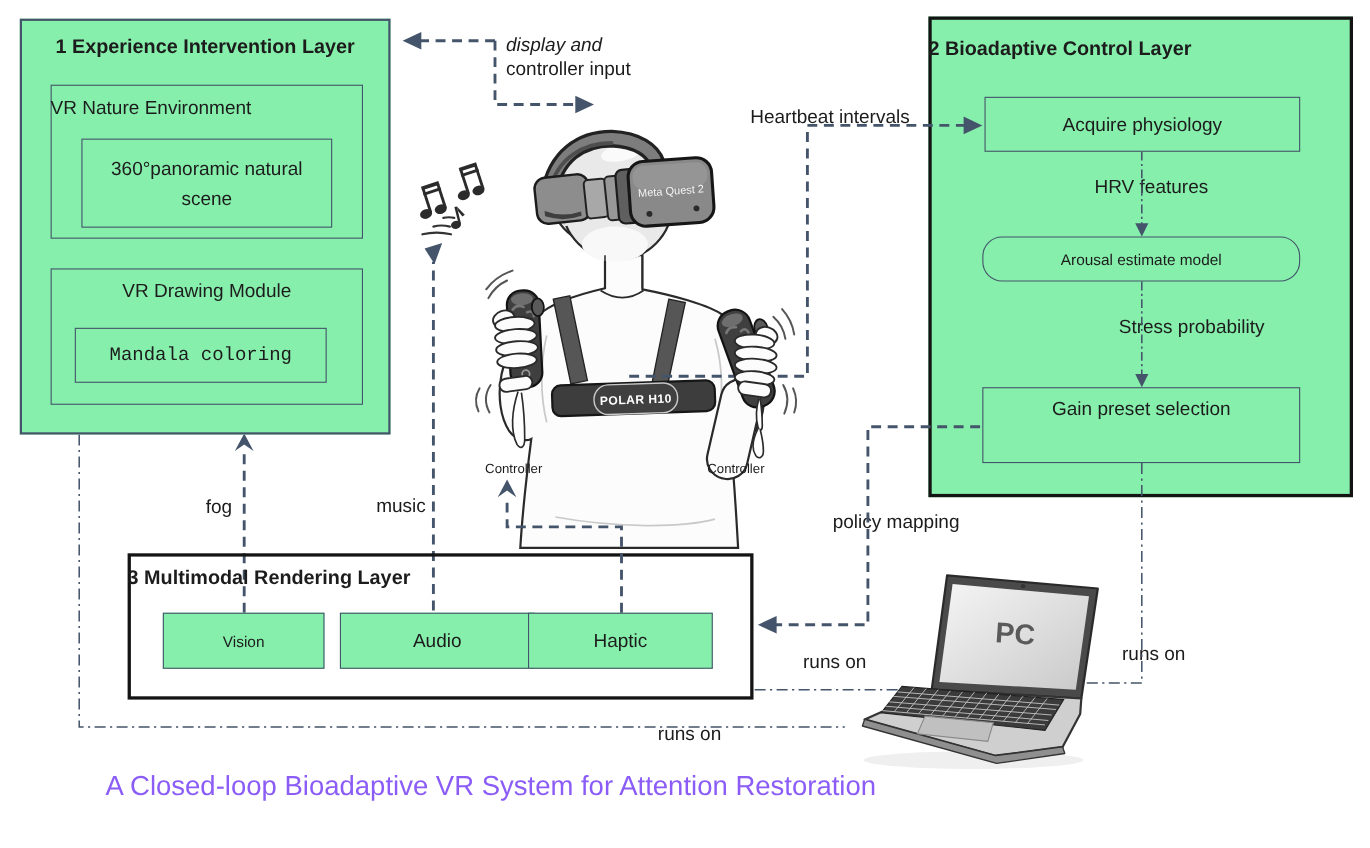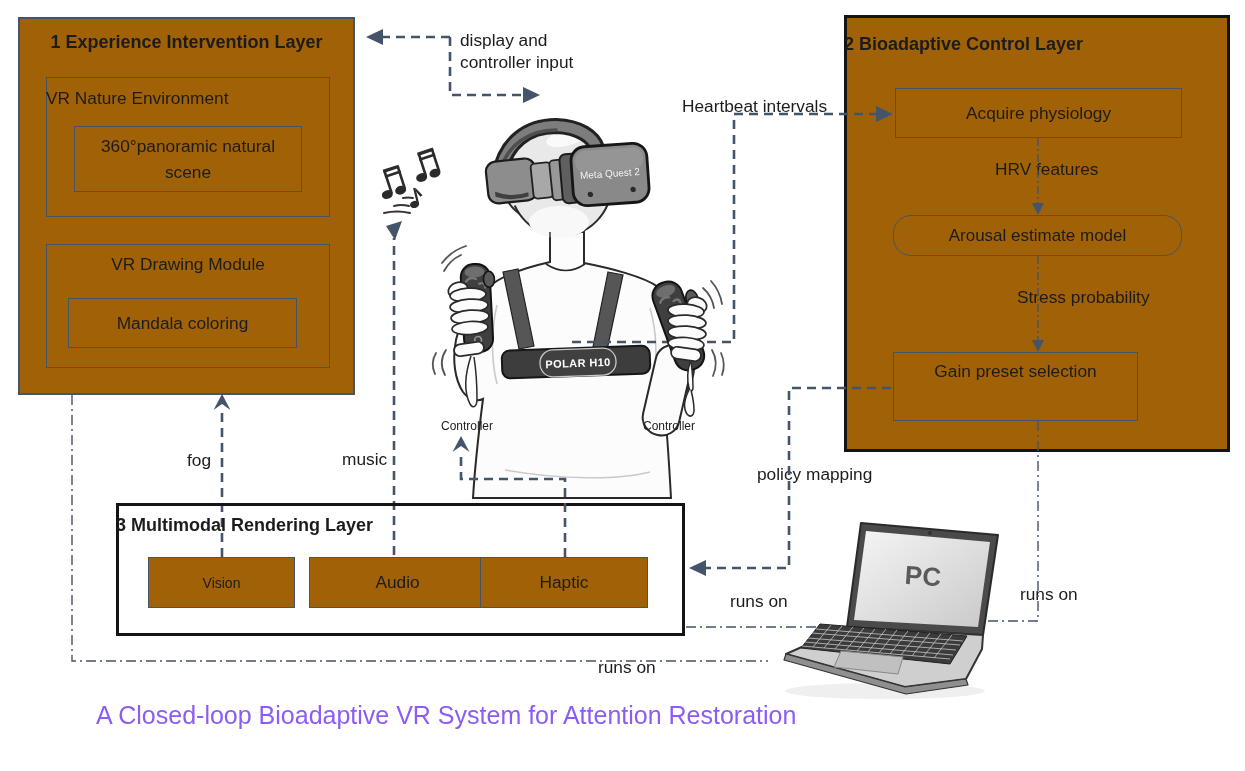--- a/index.html
+++ b/index.html
@@ -1,19 +1,19 @@
 <!DOCTYPE html>
 <html><head>
 <meta charset="utf-8">
 <style>
 html,body{margin:0;padding:0;background:#ffffff;}
 body{width:1245px;height:771px;position:relative;overflow:hidden;
      font-family:"Liberation Sans",sans-serif;color:#1c1c1c;}
 .abs{position:absolute;}
-.box{position:absolute;box-sizing:border-box;background:#a16207;}
+.box{position:absolute;box-sizing:border-box;background:#86efac;}
 .slate2{border:2.8px solid #44546A;}
 .slate1{border:1.4px solid #44546A;}
 .black3{border:3px solid #141414;}
 .lbl{position:absolute;font-size:17.3px;white-space:nowrap;}
 .ttl{position:absolute;font-size:18px;font-weight:bold;white-space:nowrap;}
 .ctr{display:flex;align-items:center;justify-content:center;text-align:center;}
 </style>
 </head>
 <body>
 
@@ -67,40 +67,40 @@
     <path d="M 384 213 Q 397 210 410 213"></path>
   </g>
   <polygon points="402,221 386,226 395,240" fill="#44546A"></polygon>
 </g>
 </svg>
 
 <div class="box slate2" style="left:18px;top:17px;width:337px;height:378px;"></div>
 <div class="ttl" style="left:18px;top:32px;width:337px;text-align:center;">1 Experience Intervention Layer</div>
 <div class="box slate1" style="left:46px;top:77px;width:284px;height:140px;"></div>
 <div class="lbl" style="left:46px;top:88px;width:256px;text-align:left;">VR Nature Environment</div>
-<div class="box slate1 ctr" style="left:74px;top:126px;width:228px;height:66px;font-size:17.3px;line-height:26.5px;">360°panoramic natural<br>scene</div>
+<div class="box slate1 ctr" style="left:74px;top:126px;width:228px;height:81px;font-size:17.3px;line-height:26.5px;">360°panoramic natural<br>scene</div>
 <div class="box slate1" style="left:46px;top:244px;width:284px;height:124px;"></div>
 <div class="lbl" style="left:46px;top:254px;width:284px;text-align:center;">VR Drawing Module</div>
-<div class="box slate1 ctr" style="left:68px;top:298px;width:229px;height:50px;font-size:17.3px;">Mandala coloring</div>
+<div class="box slate1 ctr" style="left:68px;top:298px;width:229px;height:50px;font-size:17.3px;font-family:Liberation Mono, monospace;">Mandala coloring</div>
 
 <div class="box black3" style="left:844px;top:15px;width:386px;height:437px;"></div>
 <div class="ttl" style="left:844px;top:34px;width:454px;">2 Bioadaptive Control Layer</div>
 <div class="box slate1 ctr" style="left:895px;top:88px;width:287px;height:50px;font-size:17.3px;">Acquire physiology</div>
-<div class="box slate1 ctr" style="left:893px;top:215px;width:289px;height:41px;font-size:17px;border-radius:18px;">Arousal estimate model</div>
-<div class="box slate1 ctr" style="left:893px;top:352px;width:245px;height:69px;font-size:17.3px;align-items:flex-start;padding-top:8px;">Gain preset selection</div>
+<div class="box slate1 ctr" style="left:893px;top:215px;width:289px;height:41px;font-size:14px;border-radius:18px;">Arousal estimate model</div>
+<div class="box slate1 ctr" style="left:893px;top:352px;width:289px;height:69px;font-size:17.3px;align-items:flex-start;padding-top:8px;">Gain preset selection</div>
 <div class="lbl" style="left:979px;top:159px;margin-left:16px;">HRV features</div>
 <div class="lbl" style="left:1017px;top:287px;text-align:center;">Stress probability</div>
 
 <div class="box black3" style="left:116px;top:503px;width:569px;height:133px;background:transparent;"></div>
 <div class="ttl" style="left:116px;top:515px;width:569px;text-align:left;">3 Multimodal Rendering Layer</div>
 <div class="box slate1 ctr" style="left:148px;top:557px;width:147px;height:51px;font-size:14px;">Vision</div>
 <div class="box slate1 ctr" style="left:309px;top:557px;width:177px;height:51px;font-size:17.3px;">Audio</div>
 <div class="box slate1 ctr" style="left:480px;top:557px;width:168px;height:51px;font-size:17.3px;">Haptic</div>
 
-<div class="lbl" style="left:460px;top:30px;">display and</div>
+<div class="lbl" style="left:460px;top:30px;font-style:italic;">display and</div>
 <div class="lbl" style="left:460px;top:52px;">controller input</div>
 <div class="lbl" style="left:682px;top:96px;">Heartbeat intervals</div>
 <div class="lbl" style="left:187px;top:450px;">fog</div>
 <div class="lbl" style="left:342px;top:449px;">music</div>
 <div class="lbl" style="left:477px;top:449px;">haptic</div>
 <div class="lbl" style="left:757px;top:464px;">policy mapping</div>
 <div class="lbl" style="left:730px;top:591px;">runs on</div>
 <div class="lbl" style="left:1020px;top:584px;">runs on</div>
 <div class="lbl" style="left:598px;top:657px;">runs on</div>
 

